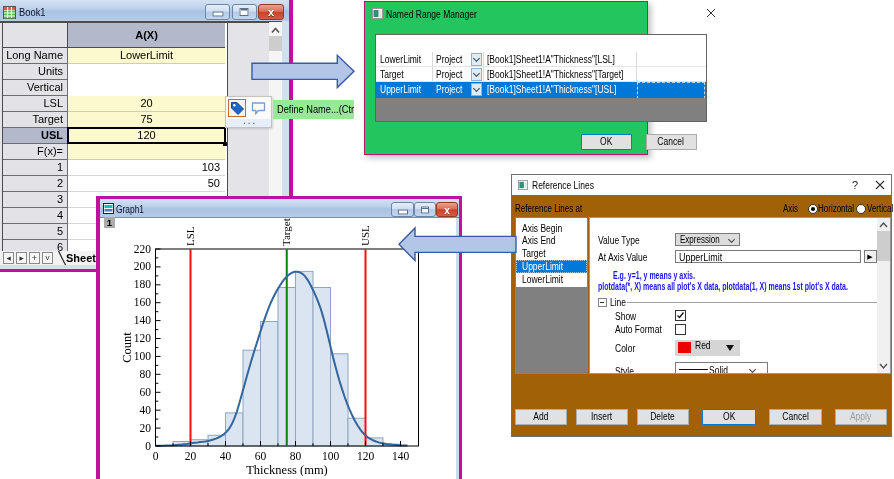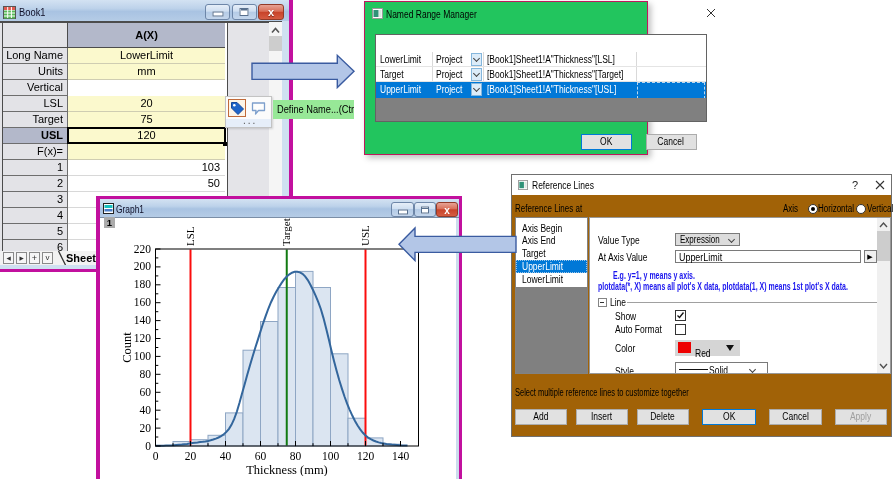--- a/index.html
+++ b/index.html
@@ -69,21 +69,20 @@
       <div class="cellL" style="left:0;top:89px;width:65px;height:16px;">Target</div>
       <div class="cellL" style="left:0;top:105px;width:65px;height:16px;background:#b3b8ca;font-weight:bold;">USL</div>
       <div class="cellL" style="left:0;top:121px;width:65px;height:16px;">F(x)=</div>
       <div class="cellL" style="left:0;top:137px;width:65px;height:16px;">1</div>
       <div class="cellL" style="left:0;top:153px;width:65px;height:16px;">2</div>
       <div class="cellL" style="left:0;top:169px;width:65px;height:16px;">3</div>
       <div class="cellL" style="left:0;top:185px;width:65px;height:16px;">4</div>
       <div class="cellL" style="left:0;top:201px;width:65px;height:16px;">5</div>
       <div class="cellL" style="left:0;top:217px;width:65px;height:12px;border-bottom:none;">6</div>
       <div class="cellY" style="left:65px;top:25px;width:157px;height:16px;">LowerLimit</div>
-      <div class="cellY" style="left:65px;top:41px;width:157px;height:16px;">mm</div>
       <div class="cellY" style="left:65px;top:73px;width:157px;height:16px;">20</div>
       <div class="cellY" style="left:65px;top:89px;width:157px;height:16px;">75</div>
       <div class="cellY" style="left:65px;top:105px;width:157px;height:16px;">120</div>
       <div class="cellY" style="left:65px;top:121px;width:157px;height:16px;"></div>
       <div class="cellW" style="left:65px;top:137px;width:157px;height:16px;">103</div>
       <div class="cellW" style="left:65px;top:153px;width:157px;height:16px;">50</div>
       <div class="cellW" style="left:65px;top:169px;width:157px;height:16px;"></div>
       <div class="cellW" style="left:65px;top:185px;width:157px;height:16px;"></div>
       <div class="cellW" style="left:65px;top:201px;width:157px;height:16px;"></div>
       <div class="cellW" style="left:65px;top:217px;width:157px;height:12px;border-bottom:none;"></div>
@@ -356,42 +355,41 @@
     <div class="abs" style="left:84.5px;top:92.5px;width:11px;height:11px;border:1px solid #333;box-sizing:border-box;background:#fff;">
       <svg width="9" height="9" viewBox="0 0 9 9">
             <path d="M1.5 4.5 L3.5 6.5 L7.5 1.5" fill="none" stroke="#111" stroke-width="1.3"></path>
           </svg>
     </div>
     <div class="abs" style="left:24.5px;top:106.5px;"><span class="t x85">Auto Format</span></div>
     <div class="abs" style="left:84.5px;top:106px;width:11px;height:11px;border:1px solid #333;box-sizing:border-box;background:#fff;"></div>
     <div class="abs" style="left:24.5px;top:125.5px;"><span class="t x85">Color</span></div>
     <div class="abs" style="left:84.5px;top:122px;width:65px;height:16px;background:#d5d5d5;">
       <div style="position:absolute;left:3px;top:2px;width:13px;height:11.5px;background:#ee0000;"></div>
-      <div style="position:absolute;left:20px;top:8px;"><span class="t x85">Red</span></div>
+      <div style="position:absolute;left:20px;top:0;"><span class="t x85">Red</span></div>
       <div style="position:absolute;right:6px;top:5px;width:0;height:0;border-left:4px solid transparent;border-right:4px solid transparent;border-top:6px solid #111;"></div>
     </div>
     <div class="abs" style="left:24.5px;top:148px;"><span class="t x85">Style</span></div>
     <div class="abs" style="left:84.5px;top:144.5px;width:93px;height:14px;background:#fff;border:1px solid #7a7a7a;box-sizing:border-box;">
       <div style="position:absolute;left:3px;top:6px;width:29px;height:1px;background:#111;"></div>
       <div style="position:absolute;left:33px;top:1.5px;"><span class="t x85">Solid</span></div>
       <span class="chev" style="position:absolute;right:12px;top:4px;"></span>
     </div>
   </div>
 
   <div class="abs" style="left:365px;top:42.5px;width:13px;height:155px;background:#f0f0f0;">
     <svg class="abs" style="left:2px;top:3px;" width="9" height="8" viewBox="0 0 9 8">
           <path d="M1 6 L4.5 2 L8 6" fill="none" stroke="#505050" stroke-width="1.4"></path>
         </svg>
     <svg class="abs" style="left:2px;top:144px;" width="9" height="8" viewBox="0 0 9 8">
           <path d="M1 2 L4.5 6 L8 2" fill="none" stroke="#505050" stroke-width="1.4"></path>
         </svg>
     <div class="abs" style="left:0;top:13px;width:13px;height:30px;background:#cdcdcd;"></div>
   </div>
 
-  <div class="abs" style="left:2.5px;top:212px;"><span class="t x75">Select multiple reference lines to customize together</span></div>
   <div class="dlgbtn" style="left:2.5px;top:233.5px;width:52.5px;height:16px;"><span class="tc x85">Add</span></div>
   <div class="dlgbtn" style="left:63.5px;top:233.5px;width:52.5px;height:16px;"><span class="tc x85">Insert</span></div>
   <div class="dlgbtn" style="left:124.5px;top:233.5px;width:52.5px;height:16px;"><span class="tc x85">Delete</span></div>
   <div class="dlgbtn" style="left:189.5px;top:233.5px;width:54.5px;height:16px;border:1px solid #0078d7;"><span class="tc x85">OK</span></div>
   <div class="dlgbtn" style="left:257px;top:233.5px;width:52.5px;height:16px;"><span class="tc x85">Cancel</span></div>
   <div class="dlgbtn" style="left:322.5px;top:233.5px;width:52.5px;height:16px;color:#9f9f9f;"><span class="tc x85">Apply</span></div>
 </div>
 
 </div>
 

